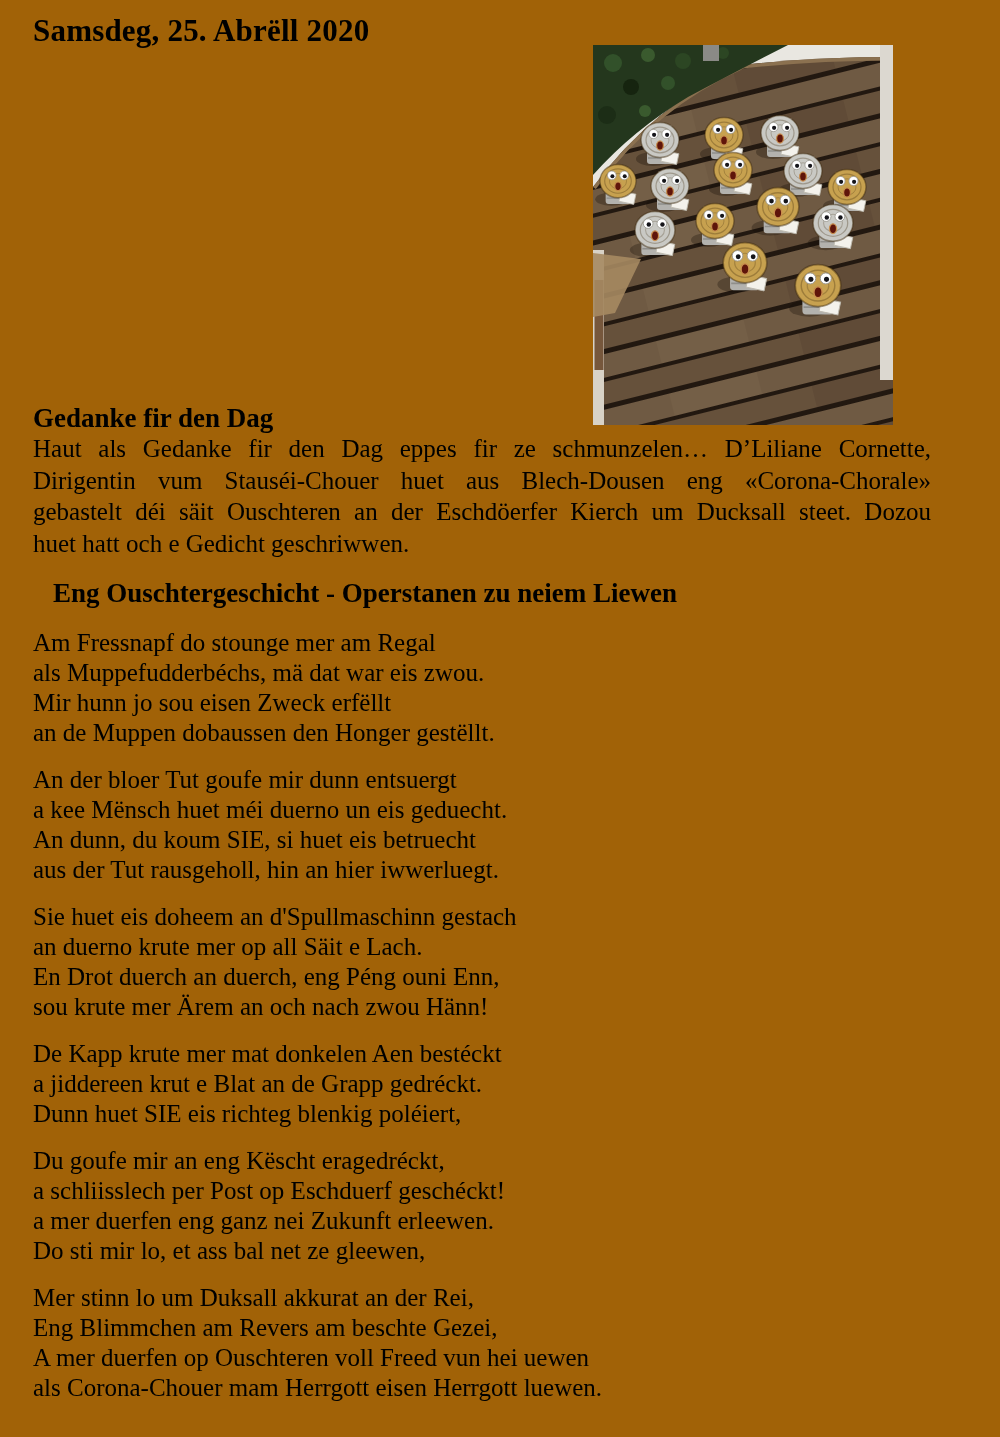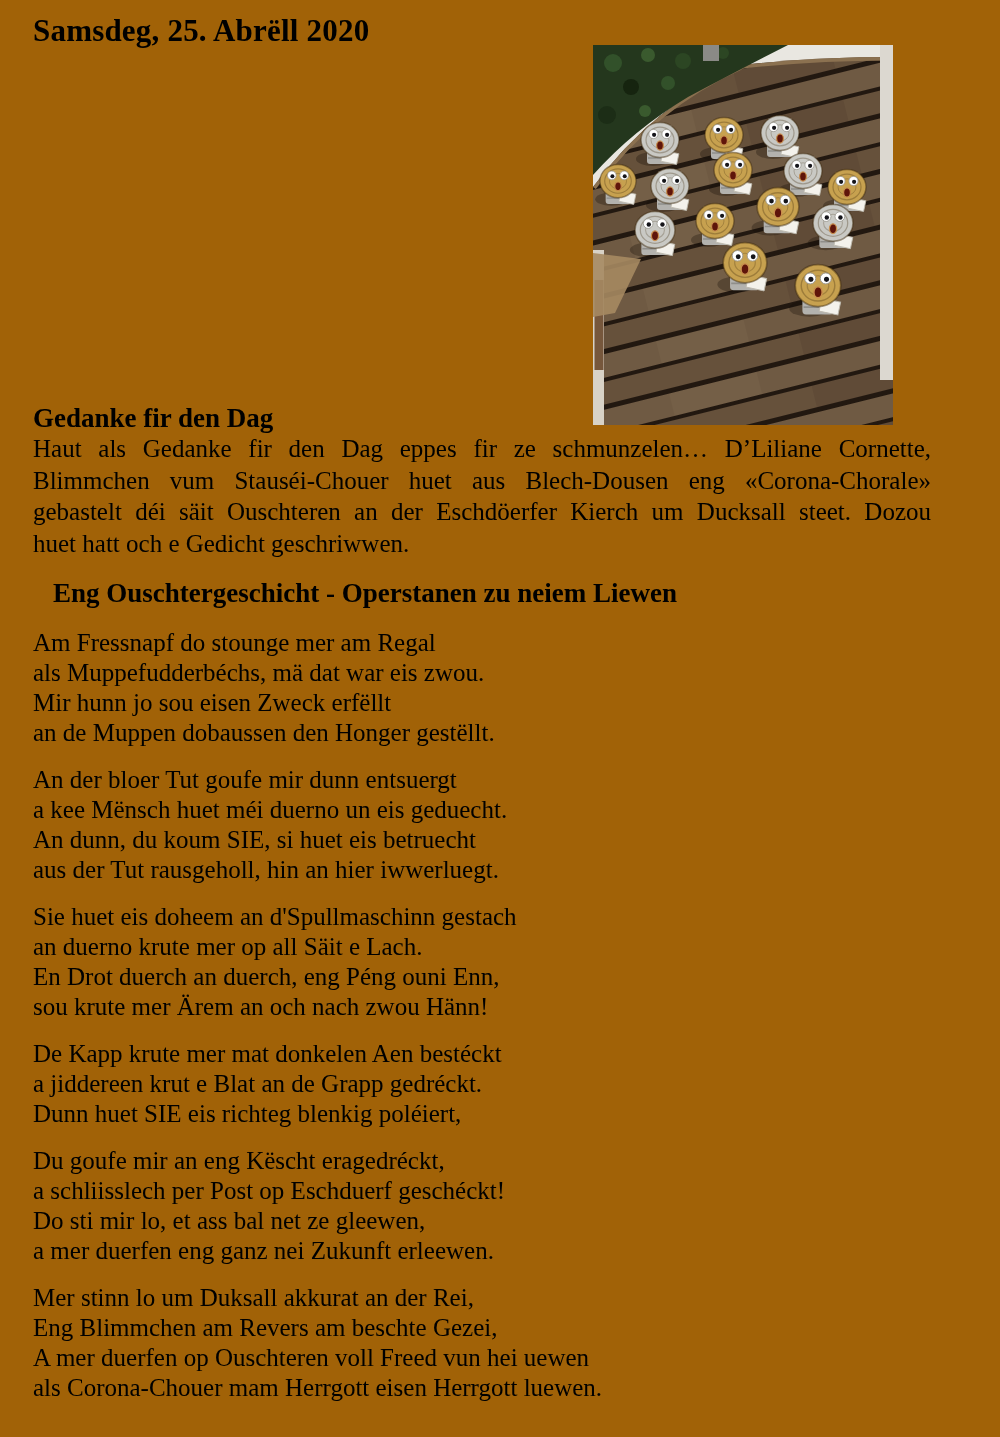--- a/index.html
+++ b/index.html
@@ -139,21 +139,21 @@
       </g>
     </svg>
   </figure>
 
   <main class="content">
 
     <section>
       <h2 class="sec-heading">Gedanke fir den Dag</h2>
       <p class="para">
         <span class="jl">Haut als Gedanke fir den Dag eppes fir ze schmunzelen… D’Liliane Cornette,</span>
-        <span class="jl">Blimmchen vum Stauséi-Chouer huet aus Blech-Dousen eng «Corona-Chorale»</span>
+        <span class="jl">Dirigentin vum Stauséi-Chouer huet aus Blech-Dousen eng «Corona-Chorale»</span>
         <span class="jl">gebastelt déi säit Ouschteren an der Eschdöerfer Kierch um Ducksall steet. Dozou</span>
         <span class="jl last">huet hatt och e Gedicht geschriwwen.</span>
       </p>
     </section>
 
     <section>
       <h2 class="sec-heading poem-heading">Eng Ouschtergeschicht - Operstanen zu neiem Liewen</h2>
 
       <div class="stanza first">
         <div class="pline">Am Fressnapf do stounge mer am Regal</div>
@@ -178,22 +178,22 @@
 
       <div class="stanza">
         <div class="pline">De Kapp krute mer mat donkelen Aen bestéckt</div>
         <div class="pline">a jiddereen krut e Blat an de Grapp gedréckt.</div>
         <div class="pline">Dunn huet SIE eis richteg blenkig poléiert,</div>
       </div>
 
       <div class="stanza">
         <div class="pline">Du goufe mir an eng Këscht eragedréckt,</div>
         <div class="pline">a schliisslech per Post op Eschduerf geschéckt!</div>
+        <div class="pline">a mer duerfen eng ganz nei Zukunft erleewen.</div>
         <div class="pline">Do sti mir lo, et ass bal net ze gleewen,</div>
-        <div class="pline">a mer duerfen eng ganz nei Zukunft erleewen.</div>
       </div>
 
       <div class="stanza">
         <div class="pline">Mer stinn lo um Duksall akkurat an der Rei,</div>
         <div class="pline">Eng Blimmchen am Revers am beschte Gezei,</div>
         <div class="pline">A mer duerfen op Ouschteren voll Freed vun hei uewen</div>
         <div class="pline">als Corona-Chouer mam Herrgott eisen Herrgott luewen.</div>
       </div>
     </section>
 

